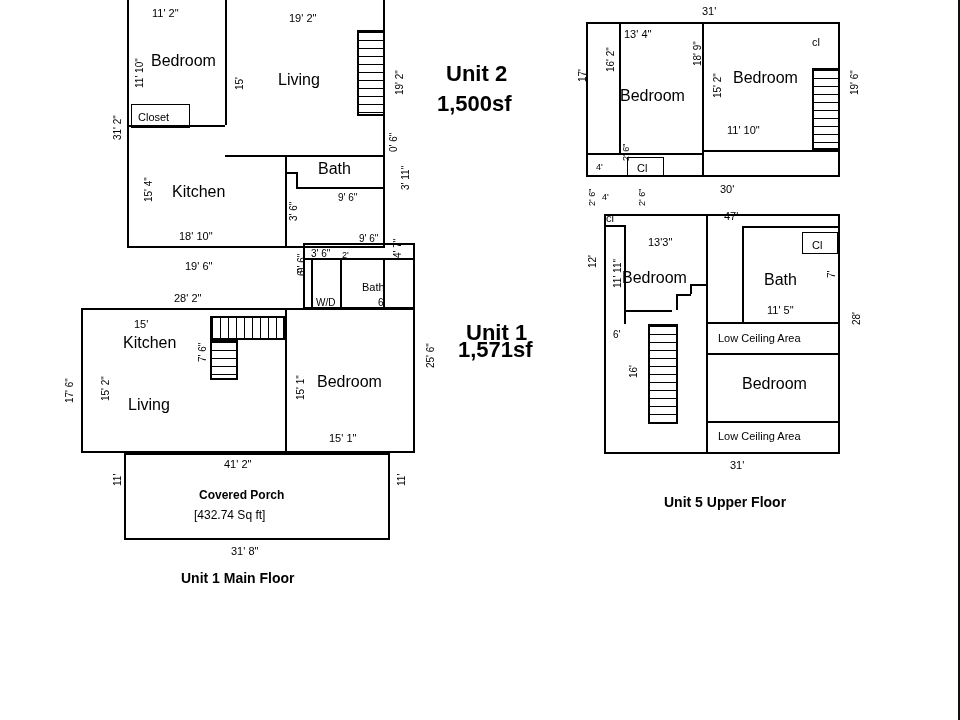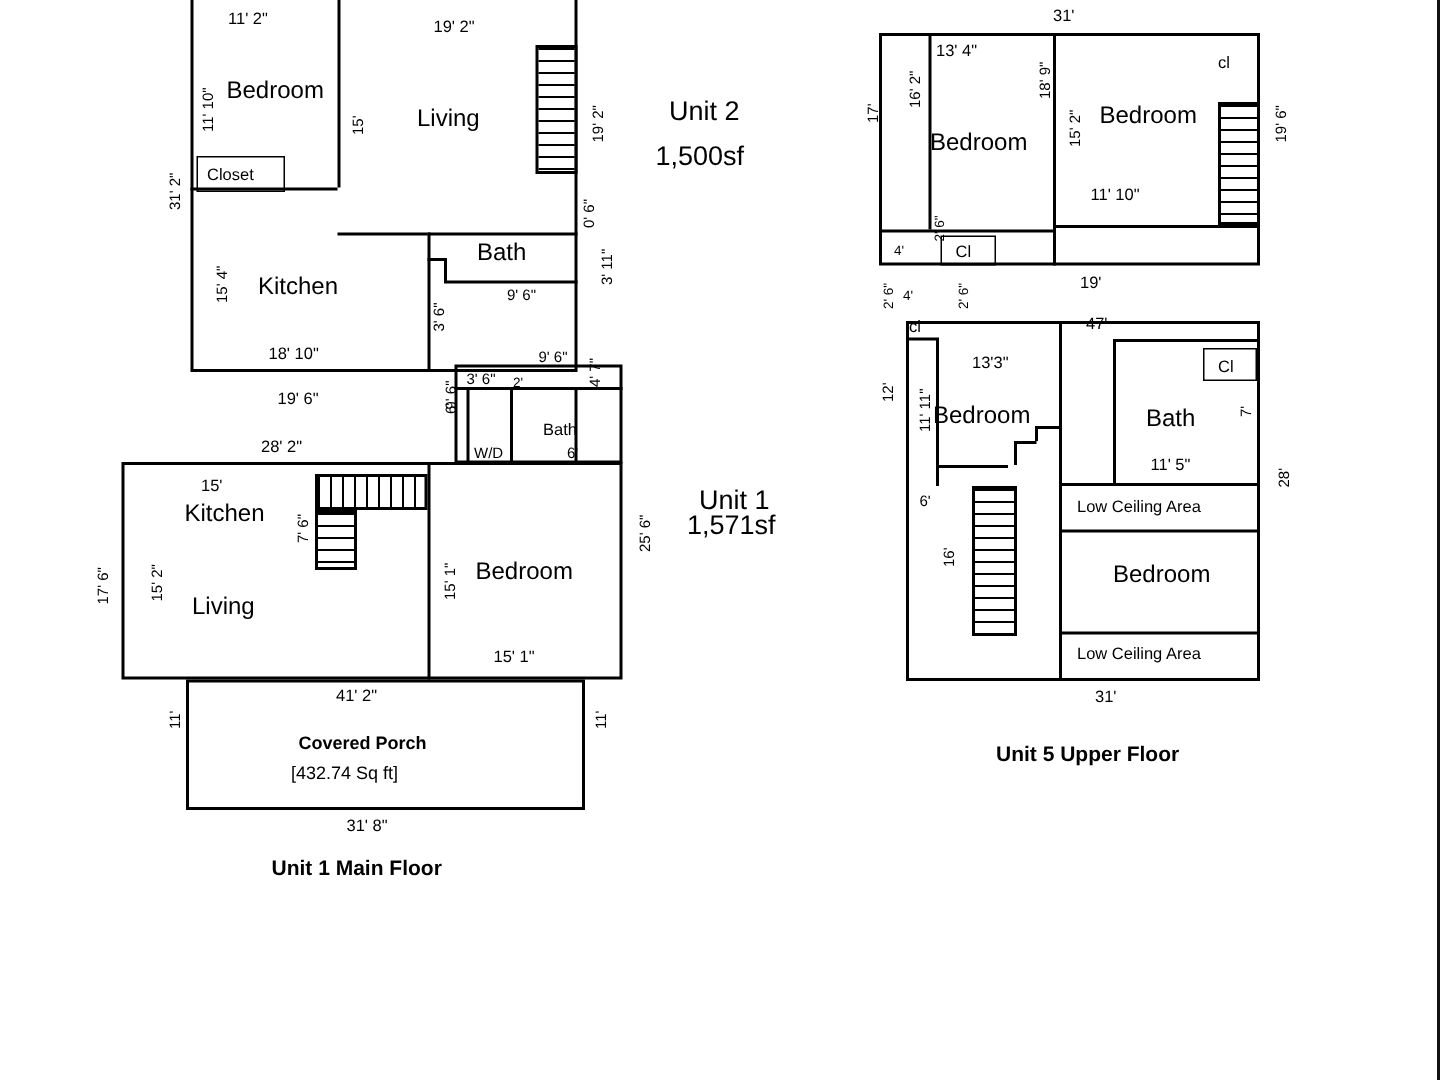--- a/index.html
+++ b/index.html
@@ -65,22 +65,22 @@
   }
   .lbl.tiny {
     font-size: 9px;
   }
   .rot90 {
     transform: rotate(-90deg);
     transform-origin: left top;
   }
   .title-big {
     position: absolute;
-    font-size: 18px;
-    font-weight: normal;
+    font-size: 22px;
+    font-weight: bold;
     line-height: 30px;
     white-space: nowrap;
   }
   .title-sm {
     position: absolute;
     font-size: 14px;
     font-weight: bold;
     white-space: nowrap;
   }
   .bold {
@@ -229,21 +229,21 @@
   <div class="lbl small" style="left:637px; top:162px; font-size:11px;">Cl</div>
 
   <div class="lbl small rot90" style="left:577px; top:82px;">17'</div>
   <div class="lbl small rot90" style="left:605px; top:72px;">16' 2"</div>
   <div class="lbl small rot90" style="left:692px; top:66px;">18' 9"</div>
   <div class="lbl small rot90" style="left:712px; top:98px;">15' 2"</div>
   <div class="lbl small rot90" style="left:849px; top:95px;">19' 6"</div>
   <div class="lbl" style="left:727px; top:124px;">11' 10"</div>
   <div class="lbl tiny" style="left:596px; top:161px;">4'</div>
   <div class="lbl tiny rot90" style="left:620px; top:161px;">2' 6"</div>
-  <div class="lbl" style="left:720px; top:183px;">19'</div>
+  <div class="lbl" style="left:720px; top:183px;">30'</div>
 
   <div class="wall" style="left:604px; top:214px; width:236px; height:240px;"></div>
   <div class="vline" style="left:706px; top:214px; height:240px;"></div>
   <div class="vline" style="left:624px; top:225px; height:99px;"></div>
   <div class="hline" style="left:604px; top:225px; width:20px;"></div>
 
   <div class="hline" style="left:706px; top:322px; width:134px;"></div>
   <div class="vline" style="left:742px; top:226px; height:96px;"></div>
   <div class="hline" style="left:742px; top:226px; width:98px;"></div>
   <div class="wall-thin" style="left:802px; top:232px; width:36px; height:22px;"></div>

